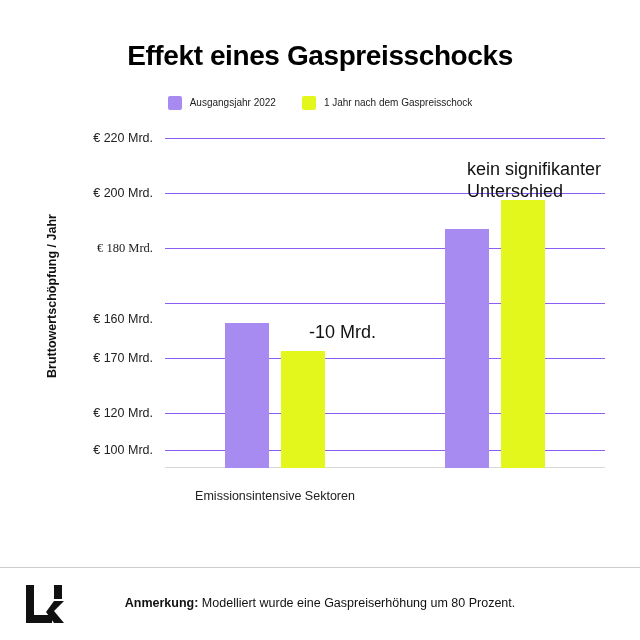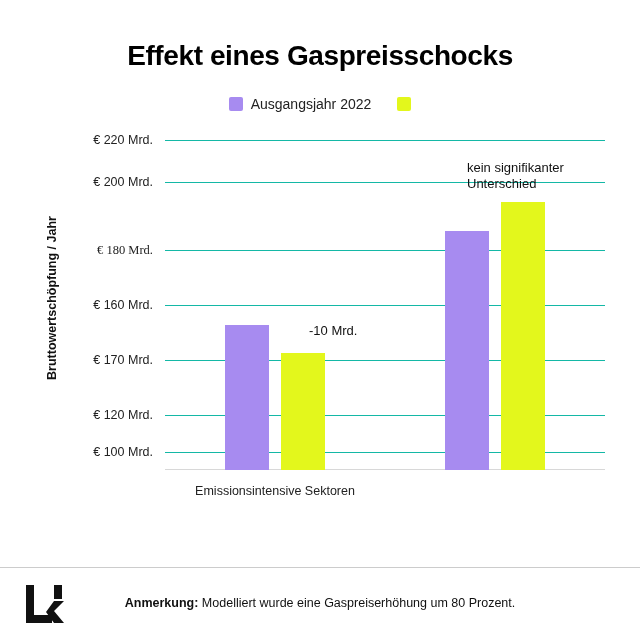--- a/index.html
+++ b/index.html
@@ -47,21 +47,21 @@
     align-items: center;
     gap: 8px;
   }
   .legend-swatch {
     width: 14px;
     height: 14px;
     border-radius: 2px;
     display: inline-block;
   }
   .legend-label {
-    font-size: 14px;
+    font-size: 10px;
     color: #222222;
   }
 
   
   .chart-wrap {
     position: relative;
     margin: 16px 0 0 0;
     height: 360px;
   }
   .y-axis-title {
@@ -80,47 +80,47 @@
     left: 165px;
     right: 35px;
     top: 12px;
     height: 330px;
   }
   .gridline {
     position: absolute;
     left: 0;
     right: 0;
     height: 1px;
-    background: #14b8a6;
+    background: #8b5cf6;
   }
   .ytick {
     position: absolute;
     right: 100%;
     margin-right: 12px;
     transform: translateY(-50%);
     font-size: 12.5px;
     white-space: nowrap;
     color: #222222;
   }
   .bar {
     position: absolute;
     bottom: 0;
     border-radius: 0;
   }
   .bar-annot {
     position: absolute;
-    font-size: 13px;
+    font-size: 18px;
     color: #111111;
     line-height: 1.25;
     white-space: pre-line;
   }
   .x-label {
     position: absolute;
     top: 100%;
-    margin-top: 14px;
+    margin-top: 21px;
     transform: translateX(-50%);
     font-size: 12.5px;
     color: #222222;
     white-space: nowrap;
   }
   .axis-baseline {
     position: absolute;
     left: 0;
     right: 0;
     bottom: 0;
@@ -179,43 +179,44 @@
     <div class="title-line">Effekt eines Gaspreisschocks</div>
   </div>
 
   <div class="legend">
     <div class="legend-item">
       <span class="legend-swatch" id="swatch0" style="background: rgb(167, 139, 240);"></span>
       <span class="legend-label">Ausgangsjahr 2022</span>
     </div>
     <div class="legend-item">
       <span class="legend-swatch" id="swatch1" style="background: rgb(227, 247, 28);"></span>
+      <span class="legend-label">1 Jahr nach dem Gaspreisschock</span>
     </div>
   </div>
 
   <div class="chart-wrap">
     <div class="y-axis-title">Bruttowertschöpfung / Jahr</div>
     <div class="plot" id="plot">
       <div class="axis-baseline"></div>
     <div class="gridline" style="top: 312px;">
           <span class="ytick" style="top: 0px;">€ 100 Mrd.</span>
         </div>
         <div class="gridline" style="top: 275px;">
           <span class="ytick" style="top: 0px; margin-left: 44px;">€ 120 Mrd.</span>
         </div>
         <div class="gridline" style="top: 220px;">
           <span class="ytick" style="top: 0px;">€ 170 Mrd.</span>
         </div>
         <div class="gridline" style="top: 165px;">
-          <span class="ytick" style="top: 0px;">€ 160 Mrd.</span>
+          <span class="ytick" style="top: 16px;">€ 160 Mrd.</span>
         </div>
         <div class="gridline" style="top: 110px; font-family: Liberation Serif, serif;">
           <span class="ytick" style="top: 0px;">€ 180 Mrd.</span>
         </div>
-        <div class="gridline" style="top: 42px;">
+        <div class="gridline" style="top: 55px;">
           <span class="ytick" style="top: 0px;">€ 200 Mrd.</span>
         </div>
         <div class="gridline" style="top: 0px;">
           <span class="ytick" style="top: 0px;">€ 220 Mrd.</span>
         </div>
         <div class="bar" style="background: rgb(167, 139, 240); width: 44px; height: 144.375px; left: 60px;"></div>
         <div class="bar" style="background: rgb(227, 247, 28); width: 44px; height: 116.875px; left: 116px;"></div>
         <div class="x-label" style="left: 110px;">Emissionsintensive Sektoren</div>
         <div class="bar" style="background: rgb(167, 139, 240); width: 44px; height: 239.25px; left: 280px;"></div>
         <div class="bar" style="background: rgb(227, 247, 28); width: 44px; height: 268.125px; left: 336px;"></div>

